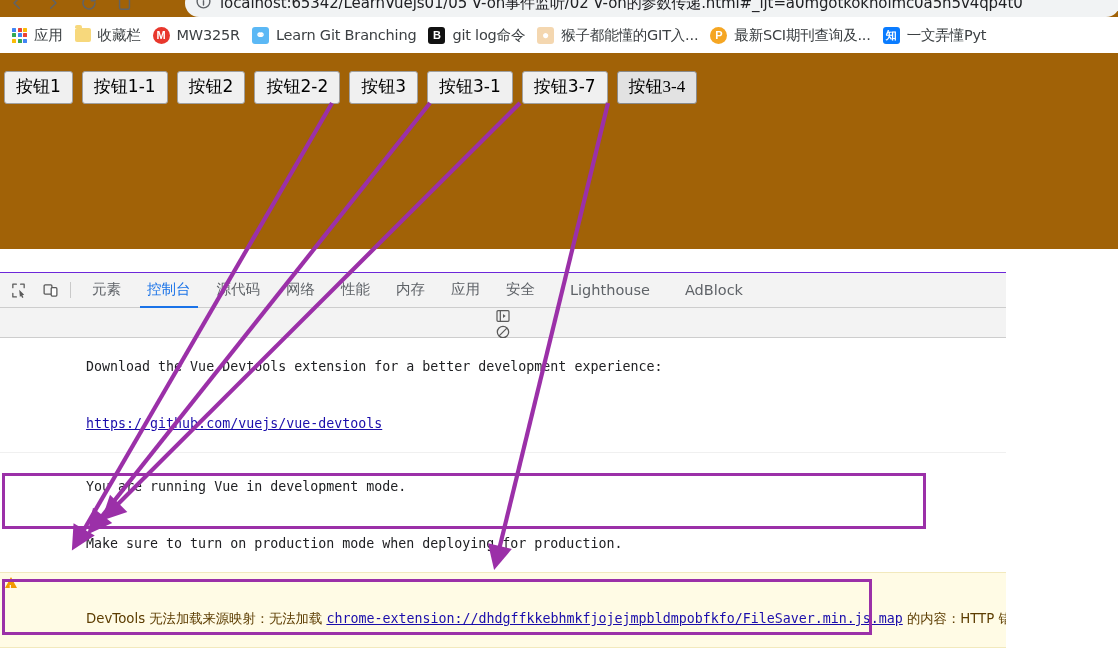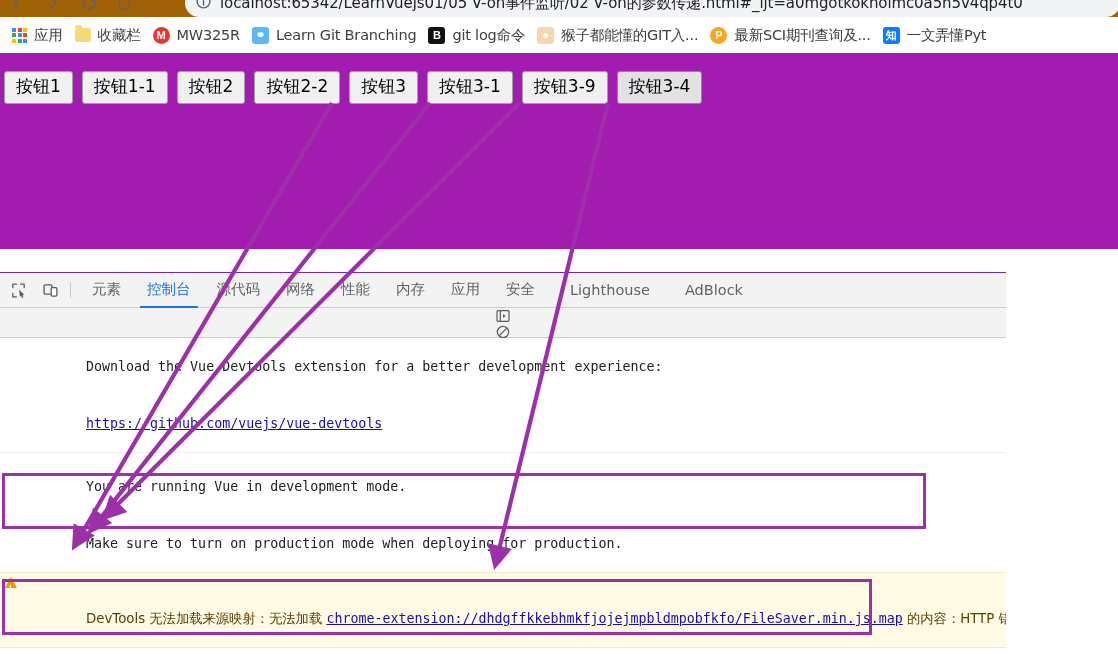--- a/index.html
+++ b/index.html
@@ -71,38 +71,38 @@
   }
   .fav-folder::after {
     content: ""; position: absolute; left: 0; top: -3px;
     width: 7px; height: 3px; background: #f7d87c; border-radius: 2px 2px 0 0;
   }
   .fav-circle { border-radius: 50%; }
 
   
   .page-area {
     position: absolute; left: 0; top: 53px; width: 1118px; height: 196px;
-    background: #a21caf;
+    background: #a16207;
   }
   .btn-row {
     position: absolute; left: 4px; top: 18px;
     display: flex; gap: 9px;
   }
   .pg-btn {
     font-family: "DejaVu Sans", sans-serif;
     font-size: 17px; color: #000;
     background: #f0f0f0;
     border: 1px solid #a0a0a0;
     border-radius: 3px;
     padding: 5px 11px 6px;
     line-height: 1.15;
     cursor: pointer;
     white-space: nowrap;
   }
-  .pg-btn.hovered { background: #e2e2e2; border-color: #8a8a8a; }
+  .pg-btn.hovered { background: #e2e2e2; border-color: #8a8a8a; font-family: Liberation Serif, serif; }
 
   
   .devtools {
     position: absolute; left: 0; top: 249px; width: 1006px; height: 405px;
     background: #ffffff;
     border-top: 1px solid #6d28d9;
     margin-top: 23px;
   }
   .dt-tabbar {
     position: relative; height: 34px;
@@ -313,21 +313,21 @@
   </div>
 
   <div class="page-area">
     <div class="btn-row">
       <button class="pg-btn">按钮1</button>
       <button class="pg-btn">按钮1-1</button>
       <button class="pg-btn">按钮2</button>
       <button class="pg-btn">按钮2-2</button>
       <button class="pg-btn">按钮3</button>
       <button class="pg-btn">按钮3-1</button>
-      <button class="pg-btn">按钮3-9</button>
+      <button class="pg-btn">按钮3-7</button>
       <button class="pg-btn hovered">按钮3-4</button>
     </div>
   </div>
 
   <div class="devtools">
 
     <div class="dt-tabbar">
       <span class="dt-icon-btn">
         <svg width="17" height="17" viewBox="0 0 24 24">
             <path d="M4 3h5M4 3v5M20 3h-5M20 3v5M4 21h5M4 21v-5" fill="none" stroke="#5a5a5a" stroke-width="1.8" stroke-linecap="round"></path>

